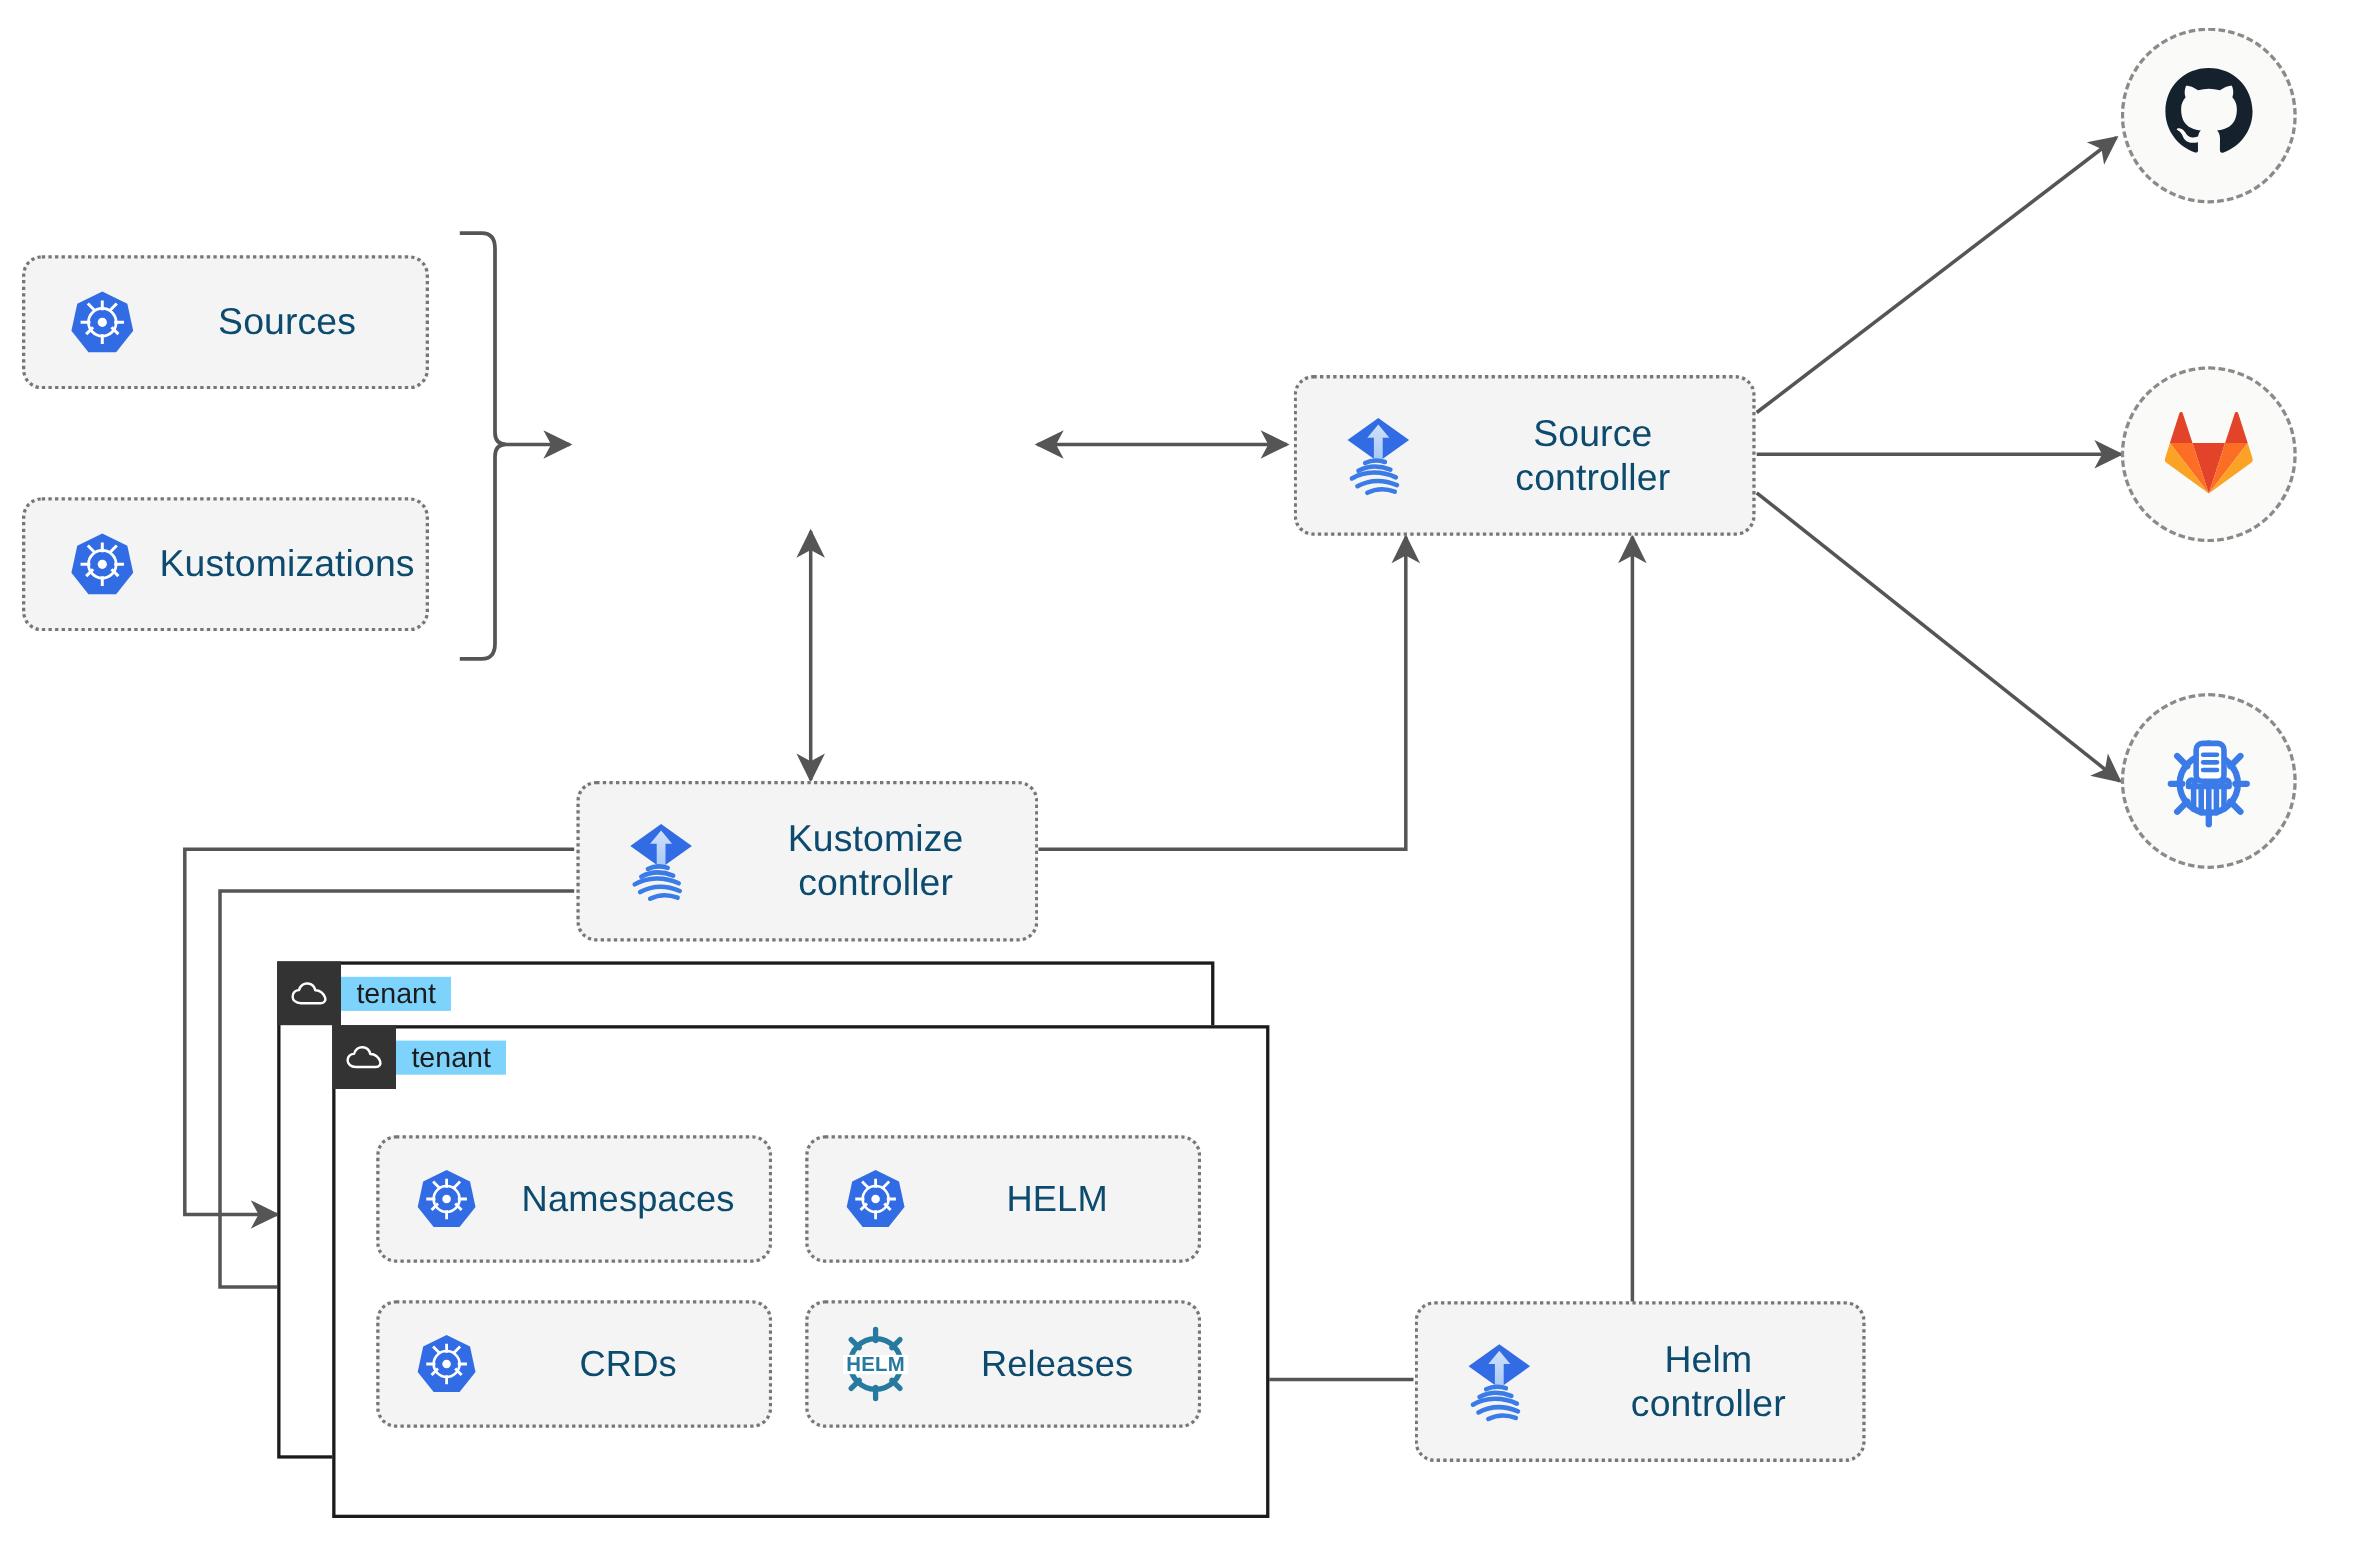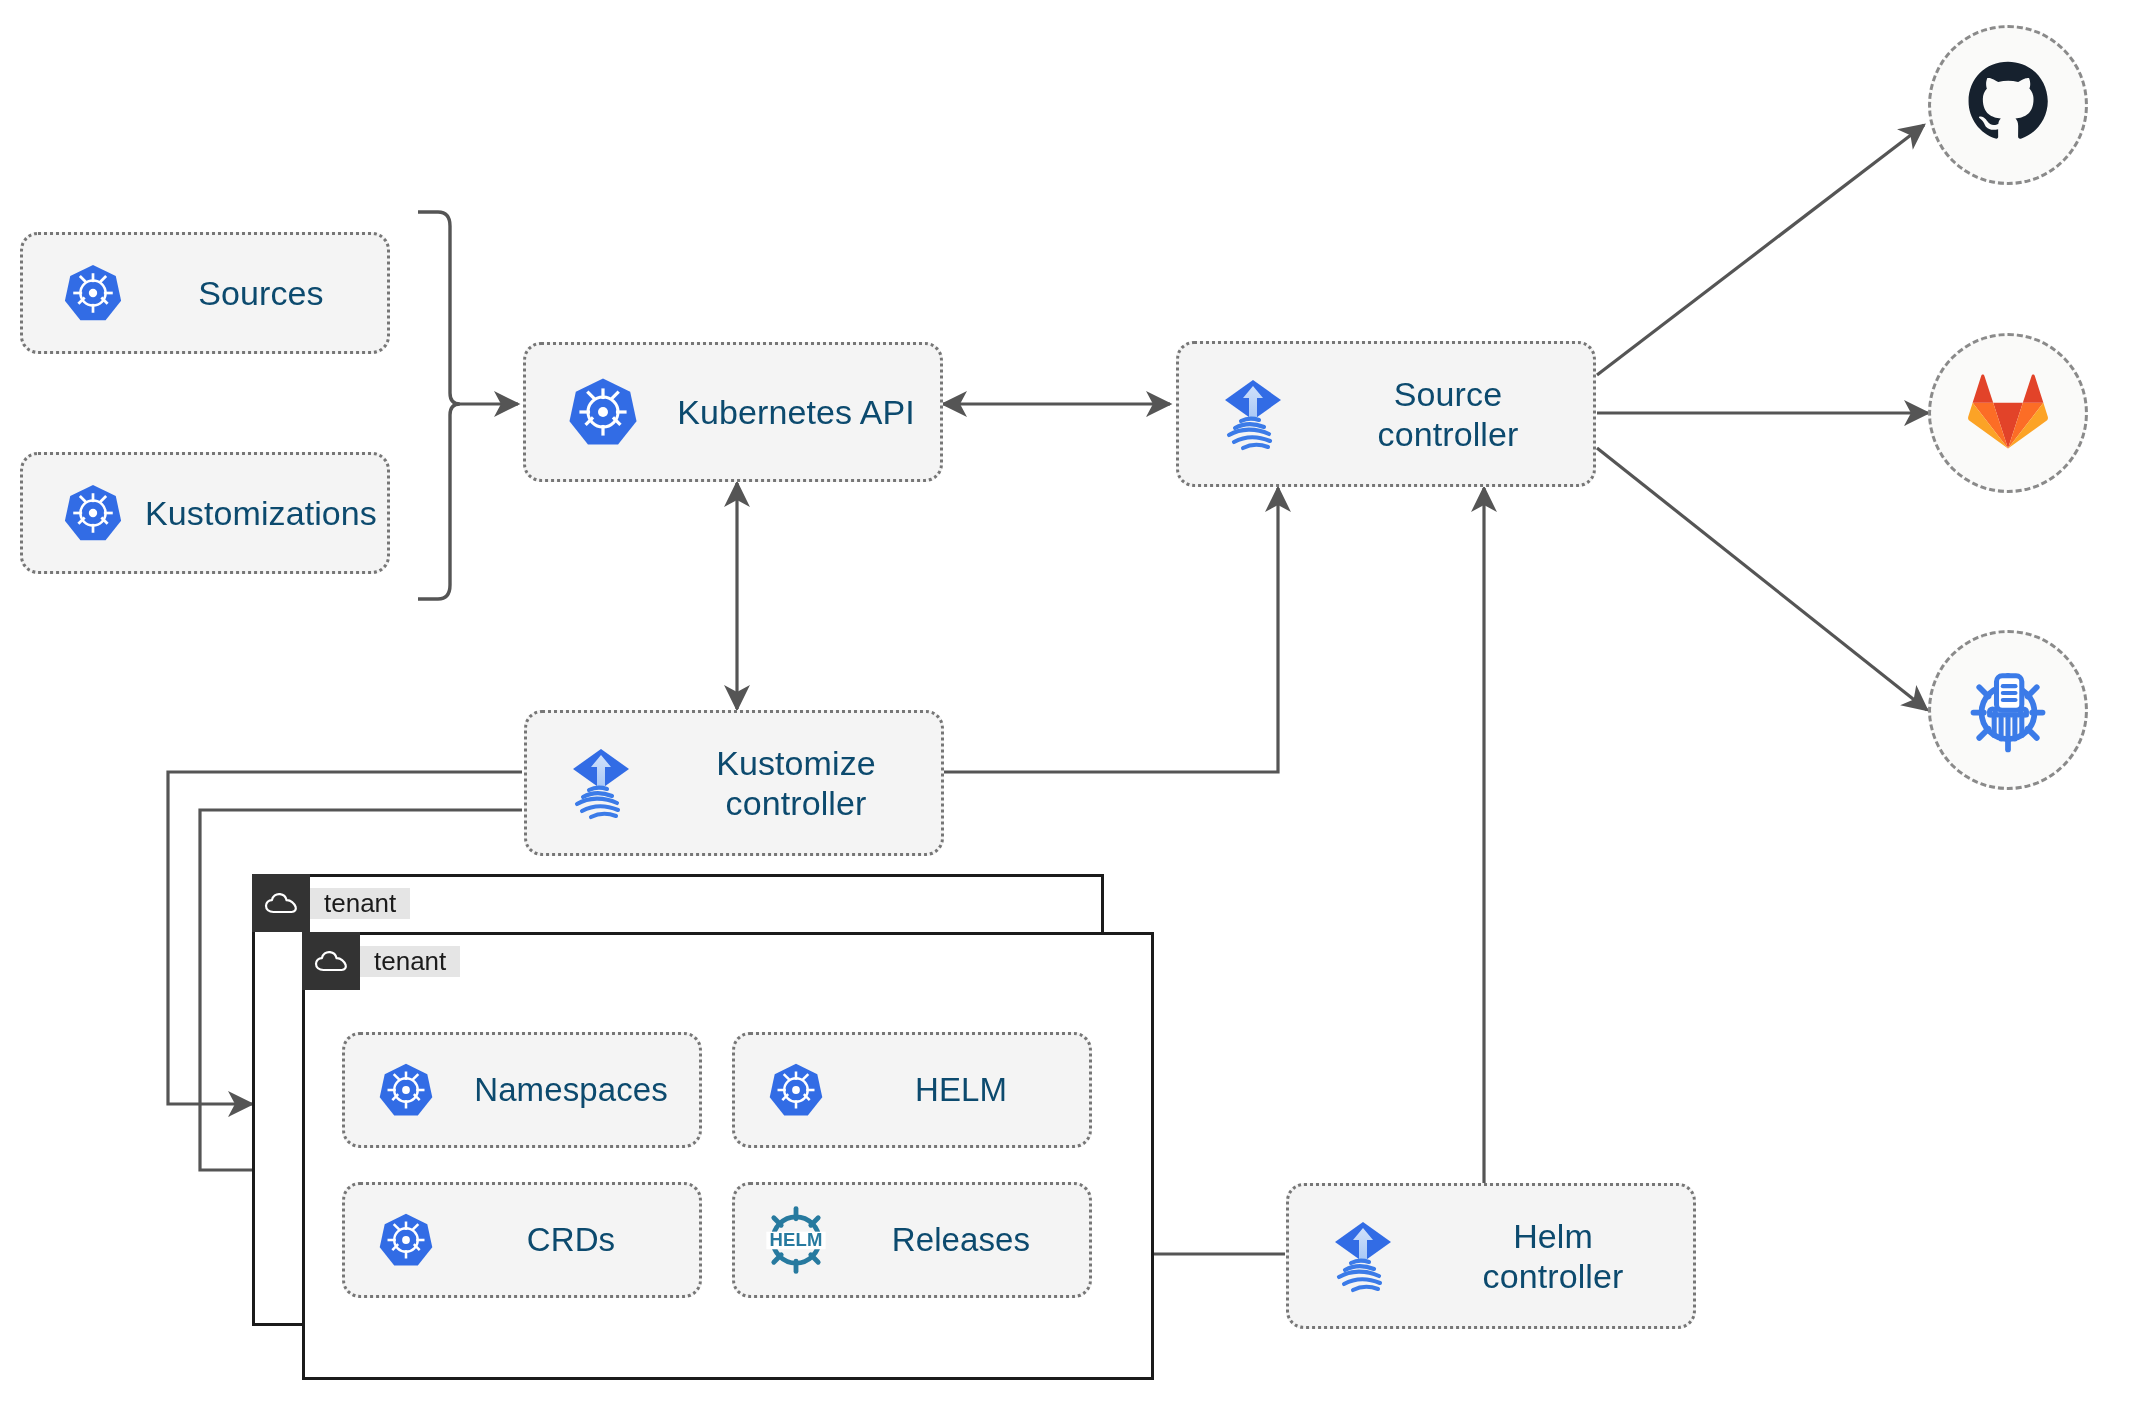--- a/index.html
+++ b/index.html
@@ -37,21 +37,21 @@
   }
   .tenant-tab{
     position:absolute;top:-3px;left:-3px;height:58px;display:flex;align-items:center;
     background:transparent;
   }
   .tab-ico{
     width:58px;height:58px;background:#333333;display:flex;align-items:center;justify-content:center;
     box-sizing:border-box;
   }
   .tab-txt{
-    color:#1b1b1b;font-size:26px;padding:0 14px;background:#e5e5e5;white-space:nowrap;
+    color:#1b1b1b;font-size:26px;padding:0 14px;background:#7dd3fc;white-space:nowrap;
   }
 </style>
 </head>
 <body>
 
 <div id="stage">
 
   <svg id="wires" viewBox="0 0 2144 1407">
     <defs>
       <marker id="ah" viewBox="0 0 12 12" refX="10.5" refY="6" markerWidth="9" markerHeight="9" orient="auto-start-reverse">
@@ -141,40 +141,20 @@
           <path d="M39.6,37.6 l2,-2 l6.5,6.5 l-2,2 z"></path>
           <path d="M46.6,15.4 l-2,-2 l-6.5,6.5 l2,2 z"></path>
           <path d="M24.4,37.6 l-2,-2 l-6.5,6.5 l2,2 z"></path>
           <circle cx="32" cy="32" r="13" fill="none" stroke="#ffffff" stroke-width="2.6"></circle>
         </g>
       </svg>
     </div>
     <div class="lbl">Kustomizations</div>
   </div>
 
-  <div class="node" style="left:523px;top:342px;width:420px;height:140px;">
-    <div class="ico" style="width:110px;margin-left:22px;">
-      <svg width="74" height="74" viewBox="0 0 64 64">
-        <path d="M32,3 L55.5,14.5 L61,40 L45,60 L19,60 L3,40 L8.5,14.5 Z" fill="#326CE5"></path>
-        <g fill="#ffffff">
-          <circle cx="32" cy="32" r="4.3"></circle>
-          <path d="M30.6,11.6 h2.8 v9.2 h-2.8 z"></path>
-          <path d="M30.6,43.2 h2.8 v9.2 h-2.8 z"></path>
-          <path d="M11.6,30.6 h9.2 v2.8 h-9.2 z"></path>
-          <path d="M43.2,30.6 h9.2 v2.8 h-9.2 z"></path>
-          <path d="M17.4,15.4 l2,-2 l6.5,6.5 l-2,2 z"></path>
-          <path d="M39.6,37.6 l2,-2 l6.5,6.5 l-2,2 z"></path>
-          <path d="M46.6,15.4 l-2,-2 l-6.5,6.5 l2,2 z"></path>
-          <path d="M24.4,37.6 l-2,-2 l-6.5,6.5 l2,2 z"></path>
-          <circle cx="32" cy="32" r="13" fill="none" stroke="#ffffff" stroke-width="2.6"></circle>
-        </g>
-      </svg>
-    </div>
-    <div class="lbl">Kubernetes API</div>
-  </div>
 
   <div class="node" style="left:1176px;top:341px;width:420px;height:146px;">
     <div class="ico" style="width:112px;margin-left:18px;">
       <svg width="80" height="80" viewBox="0 0 80 80">
         <defs>
           <linearGradient id="fxa1" x1="0" y1="0" x2="0" y2="1">
             <stop offset="0" stop-color="#cfe0fa"></stop>
               <stop offset="1" stop-color="#a9c8f6"></stop>
           </linearGradient>
         </defs>

